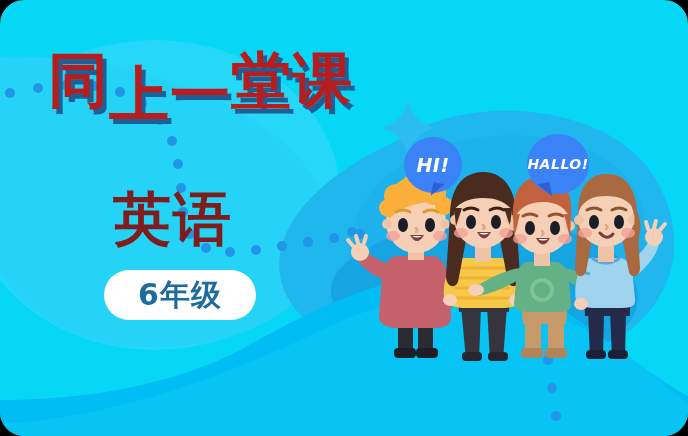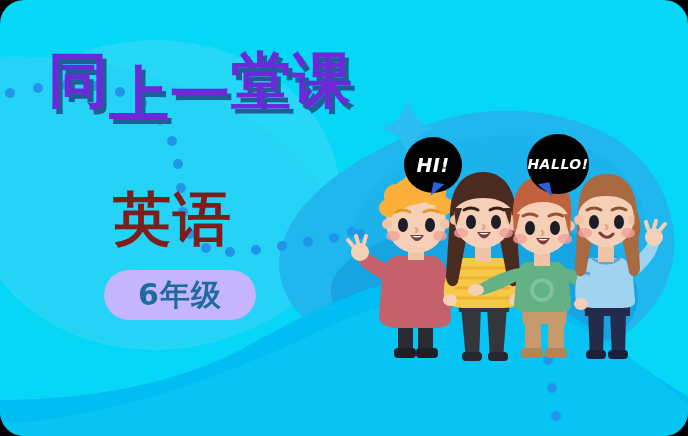--- a/index.html
+++ b/index.html
@@ -11,48 +11,48 @@
     position:relative;width:688px;height:436px;
     border-radius:24px;overflow:hidden;
     background:#06D7F7;
   }
   .layer{position:absolute;left:0;top:0;width:688px;height:436px;}
   
   #title{
     position:absolute;left:48px;top:50px;
     font-size:60px;font-weight:bold;line-height:1;
     letter-spacing:1px;
-    color:#6d28d9;
+    color:#b91c1c;
     text-shadow:4px 5px 0 #1E5F96;
     white-space:nowrap;
     font-family:"DejaVu Sans","Liberation Sans",sans-serif;
   }
   #title .ch{display:inline-block;}
   #title .ch.lo{transform:translateY(14px);}
   #subject{
     position:absolute;left:113px;top:190px;
     font-size:58px;font-weight:bold;line-height:1;
     letter-spacing:2px;
     color:#7f1d1d;
     white-space:nowrap;
     font-family:"DejaVu Sans","Liberation Sans",sans-serif;
   }
   #grade-badge{
     position:absolute;left:104px;top:270px;
     width:152px;height:50px;border-radius:25px;
-    background:#c4b5fd;
+    background:#ffffff;
     display:flex;align-items:center;justify-content:center;
   }
   #grade-badge span{
     font-size:30px;font-weight:bold;color:#1E6B9E;
     letter-spacing:1px;line-height:1;
     font-family:"DejaVu Sans","Liberation Sans",sans-serif;
   }
   
-  .bubble{position:absolute;border-radius:50%;background:#000000;}
+  .bubble{position:absolute;border-radius:50%;background:#3b82f6;}
   .bubble .txt{
     position:absolute;left:0;top:0;width:100%;height:100%;
     display:flex;align-items:center;justify-content:center;
     color:#fff;font-style:italic;font-weight:bold;
     font-family:"DejaVu Sans","Liberation Sans",sans-serif;
     letter-spacing:0.5px;
   }
   .bubble .tail{
     position:absolute;width:0;height:0;
   }

